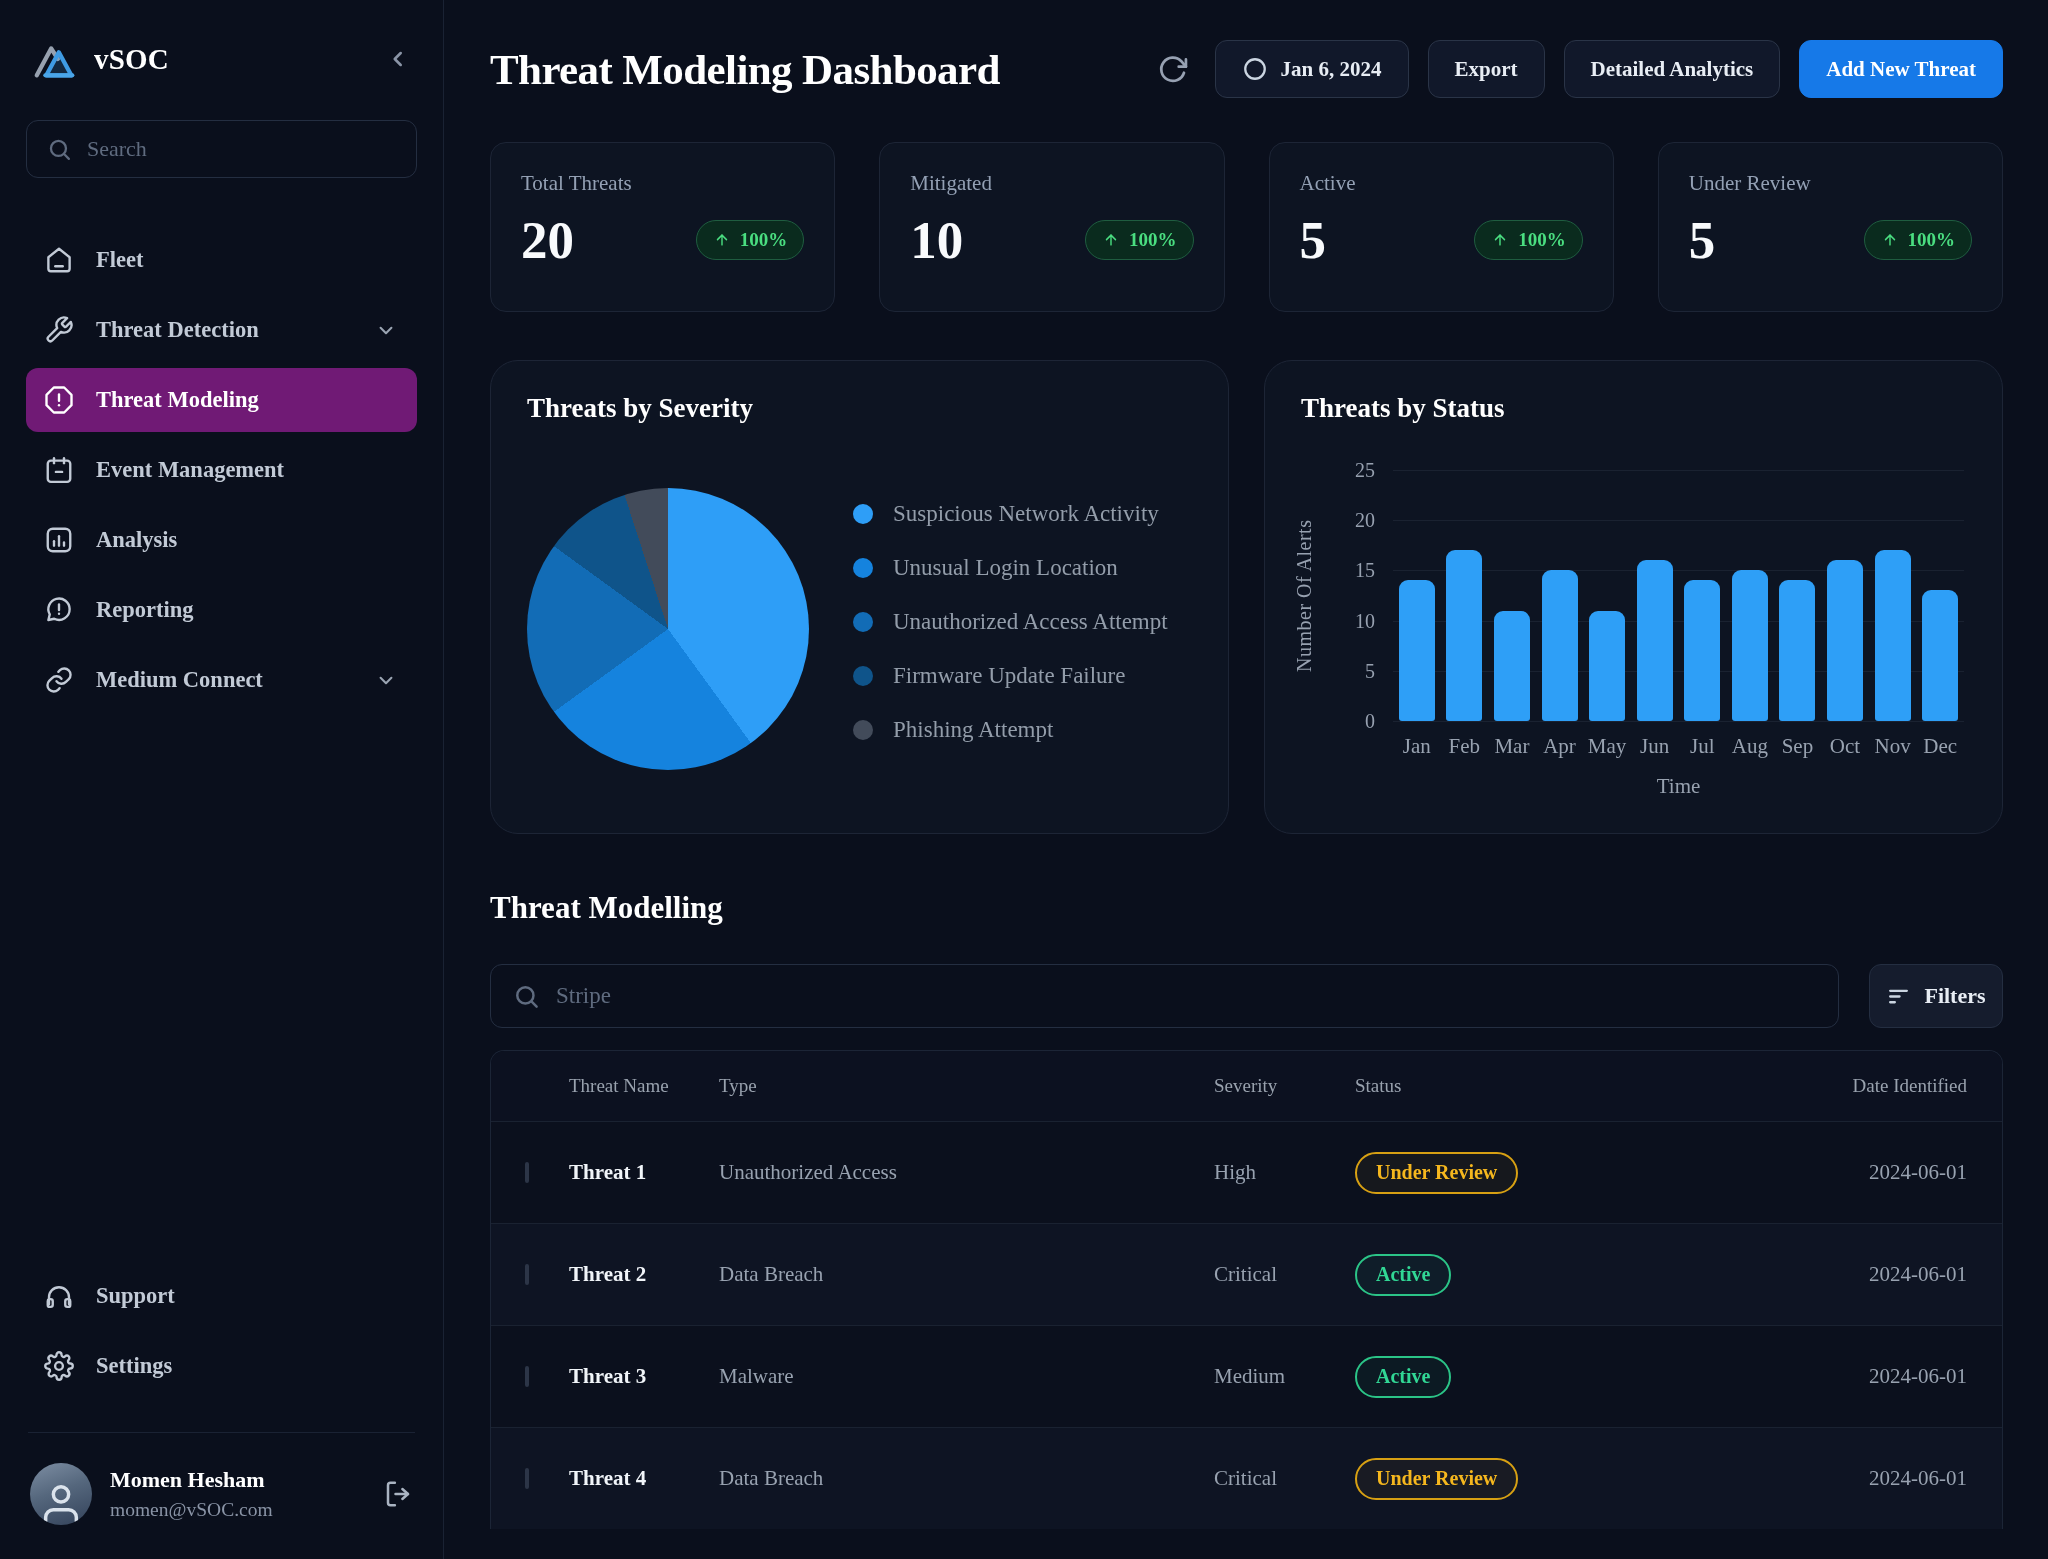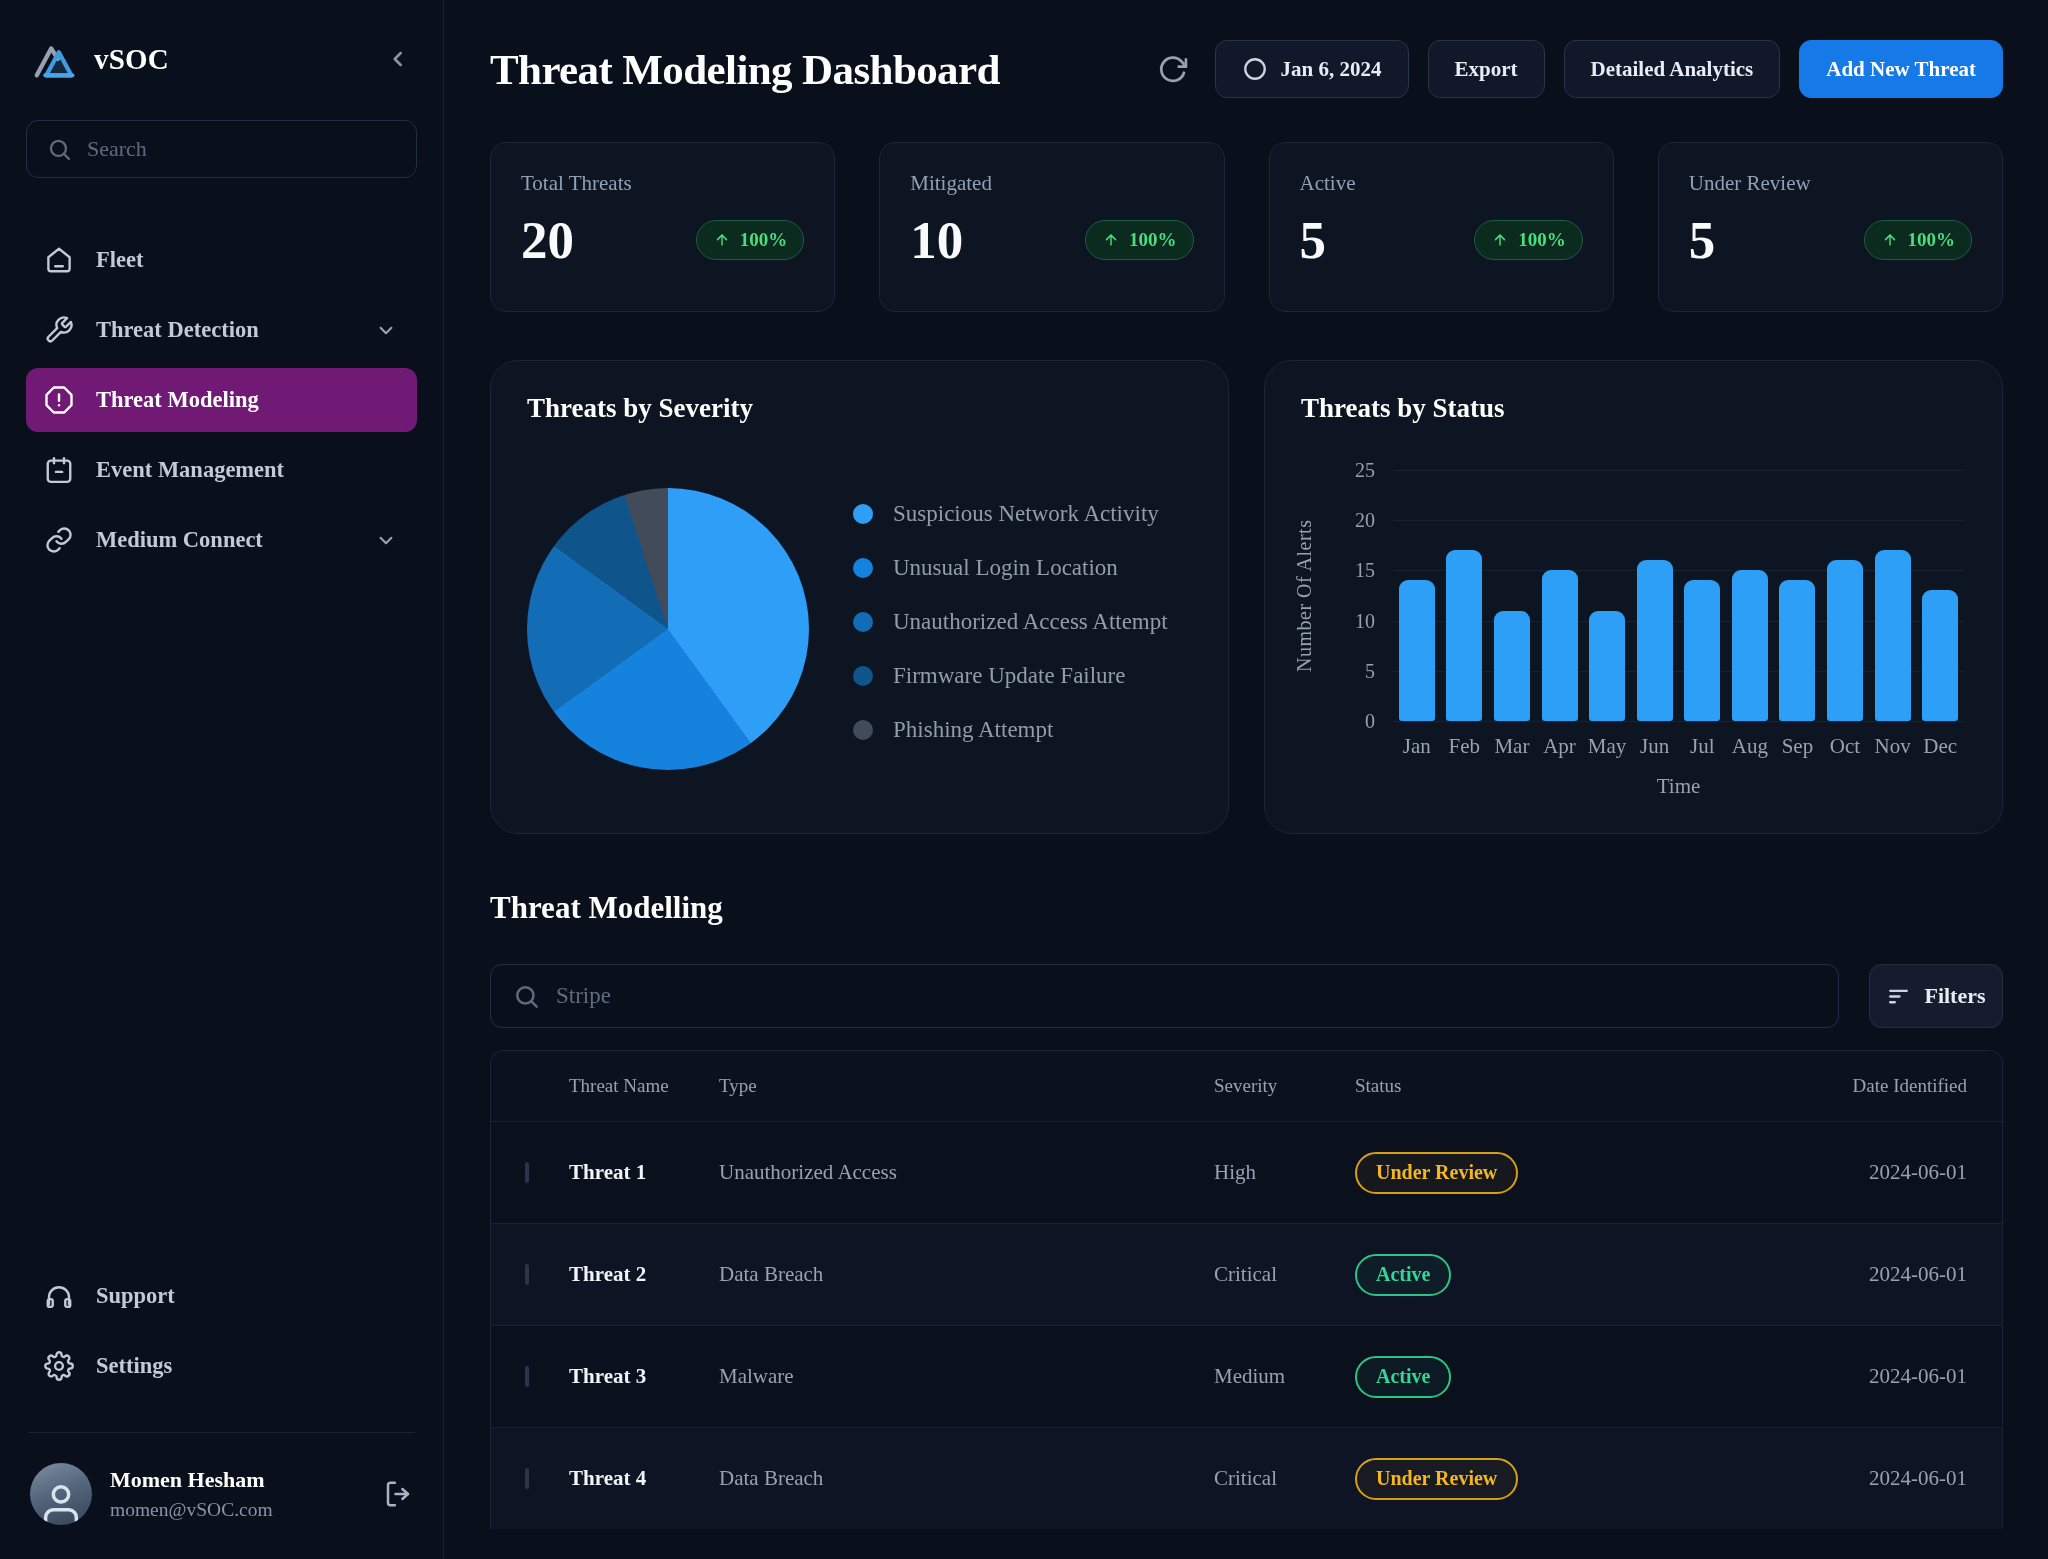--- a/index.html
+++ b/index.html
@@ -187,20 +187,41 @@
               <line x1="8" y1="2.5" x2="8" y2="6.5"></line>
               <line x1="16" y1="2.5" x2="16" y2="6.5"></line>
               <line x1="9.5" y1="13.5" x2="14.5" y2="13.5"></line>
             </svg>
           </span>
           <span>Event Management</span>
         </div>
         <div class="nav-item">
           <span>
             <svg width="30" height="30" viewBox="0 0 24 24" fill="none" stroke="currentColor" stroke-width="1.9" stroke-linecap="round" stroke-linejoin="round">
+              <rect x="3" y="3" width="18" height="18" rx="4"></rect>
+              <line x1="8" y1="16.5" x2="8" y2="13"></line>
+              <line x1="12" y1="16.5" x2="12" y2="9"></line>
+              <line x1="16" y1="16.5" x2="16" y2="14"></line>
+            </svg>
+          </span>
+          <span>Analysis</span>
+        </div>
+        <div class="nav-item">
+          <span>
+            <svg width="30" height="30" viewBox="0 0 24 24" fill="none" stroke="currentColor" stroke-width="1.9" stroke-linecap="round" stroke-linejoin="round">
+              <path d="M20.5 11.3a8.5 8.5 0 1 0-15.9 4.2L3.5 20l4.7-1a8.5 8.5 0 0 0 12.3-7.7z"></path>
+              <line x1="12" y1="7.5" x2="12" y2="12"></line>
+              <line x1="12" y1="15" x2="12.01" y2="15"></line>
+            </svg>
+          </span>
+          <span>Reporting</span>
+        </div>
+        <div class="nav-item">
+          <span>
+            <svg width="30" height="30" viewBox="0 0 24 24" fill="none" stroke="currentColor" stroke-width="1.9" stroke-linecap="round" stroke-linejoin="round">
               <path d="M10 13a5 5 0 0 0 7.54.54l2.3-2.3a5 5 0 0 0-7.07-7.07l-1.3 1.29"></path>
               <path d="M14 11a5 5 0 0 0-7.54-.54l-2.3 2.3a5 5 0 0 0 7.07 7.07l1.29-1.29"></path>
             </svg>
           </span>
           <span>Medium Connect</span>
           <span class="chev">
             <svg width="26" height="26" viewBox="0 0 24 24" fill="none" stroke="currentColor" stroke-width="1.9" stroke-linecap="round" stroke-linejoin="round">
               <polyline points="7 10 12 15 17 10"></polyline>
             </svg>
           </span>

